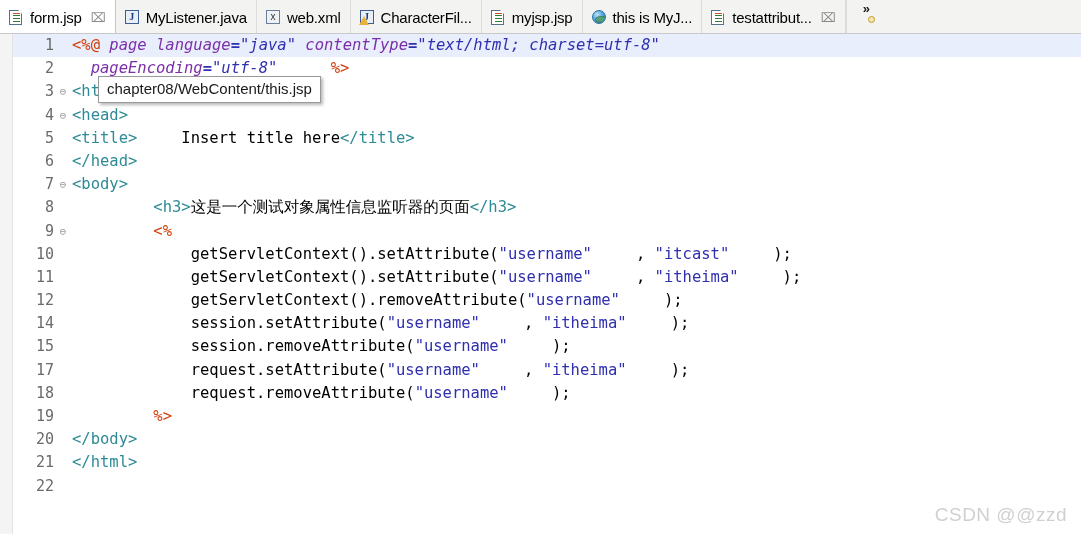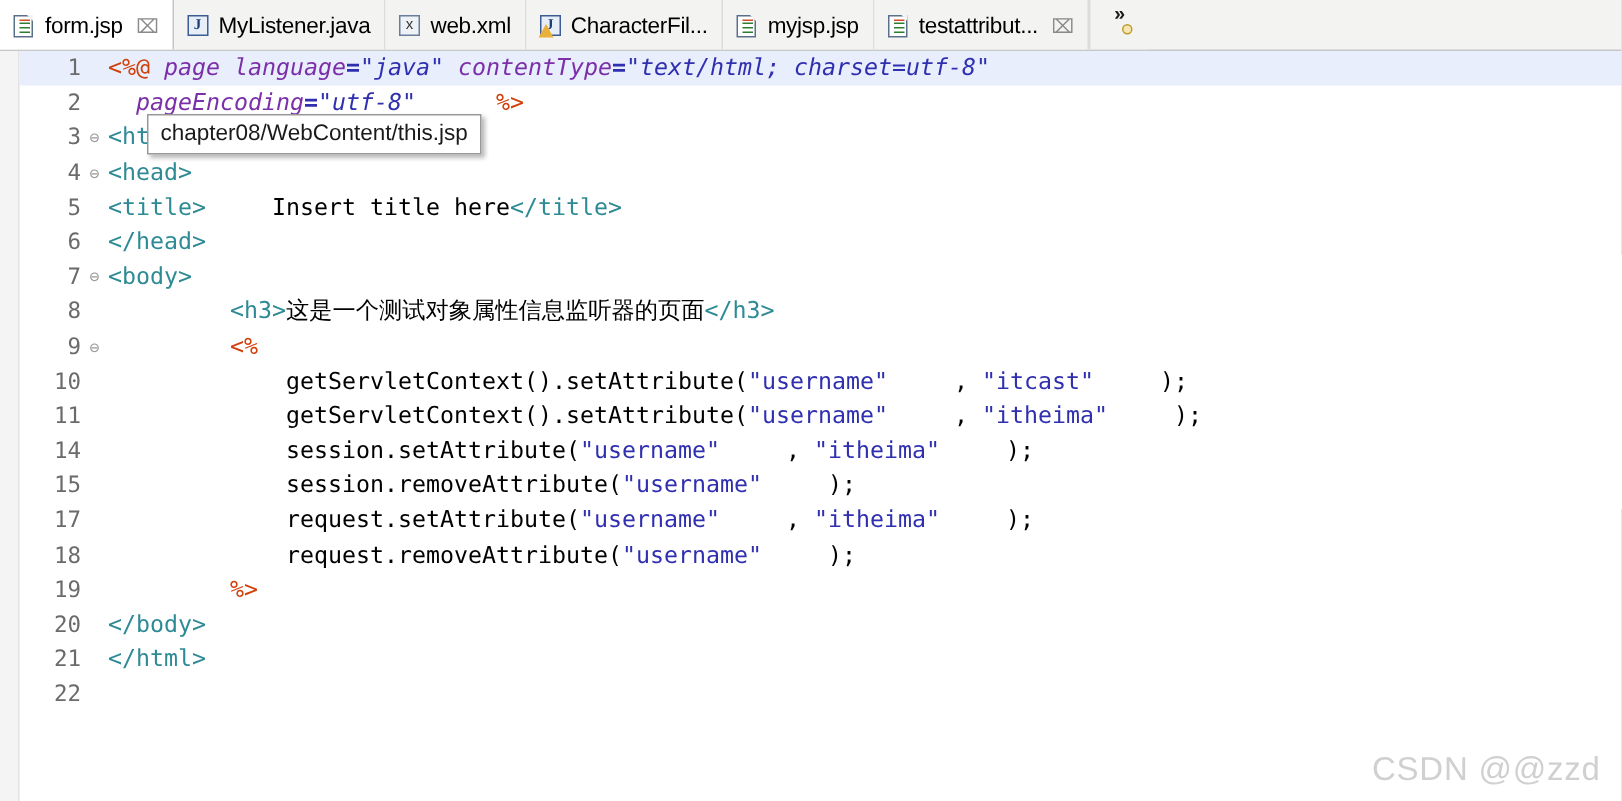--- a/index.html
+++ b/index.html
@@ -251,21 +251,21 @@
     z-index: 50;
     line-height: 18px;
   }
 
   
   .watermark {
     position: absolute;
     right: 14px;
     bottom: 8px;
     font-family: "Liberation Sans", sans-serif;
-    font-size: 22px;
+    font-size: 19px;
     color: #d0d0d0;
     letter-spacing: 0.5px;
     user-select: none;
   }
 </style>
 </head>
 <body>
 
 <div id="app">
 
@@ -294,20 +294,26 @@
           <span class="ticon">
             <span class="icon-java icon-java-warn" style="position: absolute;">J</span>
           </span>
           <span class="label">CharacterFil...</span>
         </div>
         <div class="tab">
           <span class="ticon">
             <span class="icon-jsp-doc" style="position: absolute;"></span>
           </span>
           <span class="label">myjsp.jsp</span>
+        </div>
+        <div class="tab">
+          <span class="ticon">
+            <span class="icon-globe" style="position: absolute;"></span>
+          </span>
+          <span class="label">this is MyJ...</span>
         </div>
         <div class="tab">
           <span class="ticon">
             <span class="icon-jsp-doc" style="position: absolute;"></span>
           </span>
           <span class="label">testattribut...</span>
           <span class="closer">⌧</span>
         </div>
       </div>
     <div class="tab-overflow">
@@ -323,20 +329,21 @@
         <div class="row"><span class="gutter">2</span><span class="fold"></span><span class="src"><span class="t-attr">  pageEncoding</span><span class="t-eq">=</span><span class="t-str-ital">"utf-8"</span><span class="t-plain"> </span><span class="t-directive">%&gt;</span></span></div>
         <div class="row"><span class="gutter">3</span><span class="fold">⊖</span><span class="src"><span class="t-tag">&lt;html&gt;</span></span></div>
         <div class="row"><span class="gutter">4</span><span class="fold">⊖</span><span class="src"><span class="t-tag">&lt;head&gt;</span></span></div>
         <div class="row"><span class="gutter">5</span><span class="fold"></span><span class="src"><span class="t-tag">&lt;title&gt;</span><span class="t-plain">Insert title here</span><span class="t-tag">&lt;/title&gt;</span></span></div>
         <div class="row"><span class="gutter">6</span><span class="fold"></span><span class="src"><span class="t-tag">&lt;/head&gt;</span></span></div>
         <div class="row"><span class="gutter">7</span><span class="fold">⊖</span><span class="src"><span class="t-tag">&lt;body&gt;</span></span></div>
         <div class="row"><span class="gutter">8</span><span class="fold"></span><span class="src"><span class="t-plain">    </span><span class="t-tag">&lt;h3&gt;</span><span class="t-cn">这是一个测试对象属性信息监听器的页面</span><span class="t-tag">&lt;/h3&gt;</span></span></div>
         <div class="row"><span class="gutter">9</span><span class="fold">⊖</span><span class="src"><span class="t-plain">    </span><span class="t-directive">&lt;%</span></span></div>
         <div class="row"><span class="gutter">10</span><span class="fold"></span><span class="src"><span class="t-plain">        getServletContext().setAttribute(</span><span class="t-str">"username"</span><span class="t-plain">, </span><span class="t-str">"itcast"</span><span class="t-plain">);</span></span></div>
         <div class="row"><span class="gutter">11</span><span class="fold"></span><span class="src"><span class="t-plain">        getServletContext().setAttribute(</span><span class="t-str">"username"</span><span class="t-plain">, </span><span class="t-str">"itheima"</span><span class="t-plain">);</span></span></div>
+        <div class="row"><span class="gutter">12</span><span class="fold"></span><span class="src"><span class="t-plain">        getServletContext().removeAttribute(</span><span class="t-str">"username"</span><span class="t-plain">);</span></span></div>
         <div class="row"><span class="gutter">14</span><span class="fold"></span><span class="src"><span class="t-plain">        session.setAttribute(</span><span class="t-str">"username"</span><span class="t-plain">, </span><span class="t-str">"itheima"</span><span class="t-plain">);</span></span></div>
         <div class="row"><span class="gutter">15</span><span class="fold"></span><span class="src"><span class="t-plain">        session.removeAttribute(</span><span class="t-str">"username"</span><span class="t-plain">);</span></span></div>
         <div class="row"><span class="gutter">17</span><span class="fold"></span><span class="src"><span class="t-plain">        request.setAttribute(</span><span class="t-str">"username"</span><span class="t-plain">, </span><span class="t-str">"itheima"</span><span class="t-plain">);</span></span></div>
         <div class="row"><span class="gutter">18</span><span class="fold"></span><span class="src"><span class="t-plain">        request.removeAttribute(</span><span class="t-str">"username"</span><span class="t-plain">);</span></span></div>
         <div class="row"><span class="gutter">19</span><span class="fold"></span><span class="src"><span class="t-plain">    </span><span class="t-directive">%&gt;</span></span></div>
         <div class="row"><span class="gutter">20</span><span class="fold"></span><span class="src"><span class="t-tag">&lt;/body&gt;</span></span></div>
         <div class="row"><span class="gutter">21</span><span class="fold"></span><span class="src"><span class="t-tag">&lt;/html&gt;</span></span></div>
         <div class="row"><span class="gutter">22</span><span class="fold"></span><span class="src"></span></div>
       </div>
 

